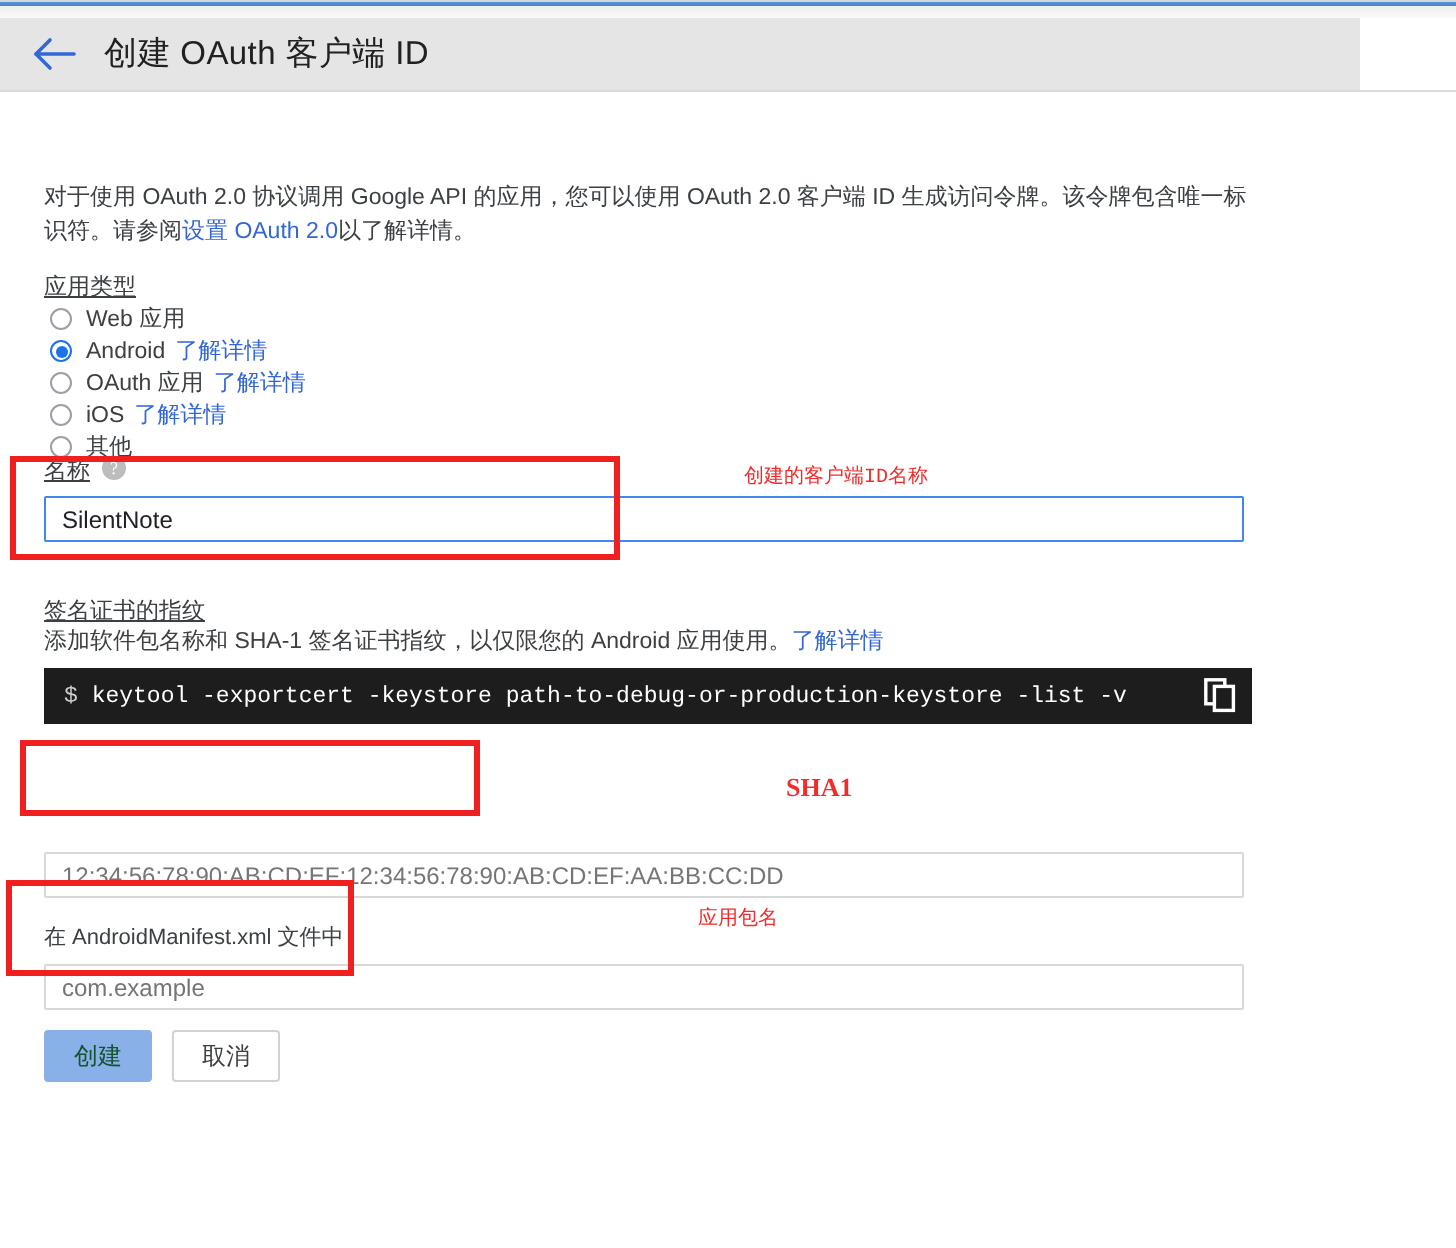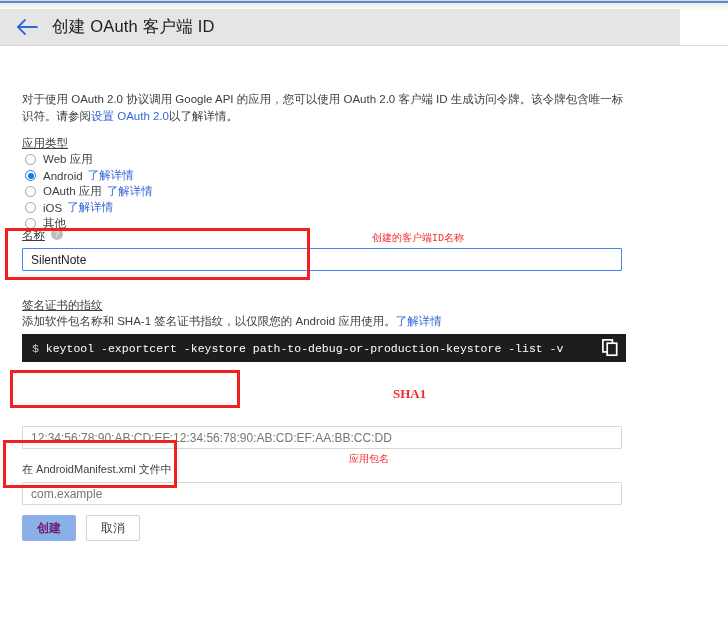--- a/index.html
+++ b/index.html
@@ -260,23 +260,22 @@
     font-family: "Liberation Sans", sans-serif;
     font-size: 12px;
     height: 26px;
     border-radius: 2px;
     cursor: pointer;
     padding: 0 14px;
     box-sizing: border-box;
   }
   .btn-primary {
     background: #8ab0e8;
-    color: #701a75;
+    color: #14532d;
     border: 1px solid #8ab0e8;
-    font-weight: bold;
   }
   .btn-secondary {
     background: #ffffff;
     color: #3c4043;
     border: 1px solid #d2d2d2;
     margin-left: 10px;
   }
 
   
   .anno-box {

